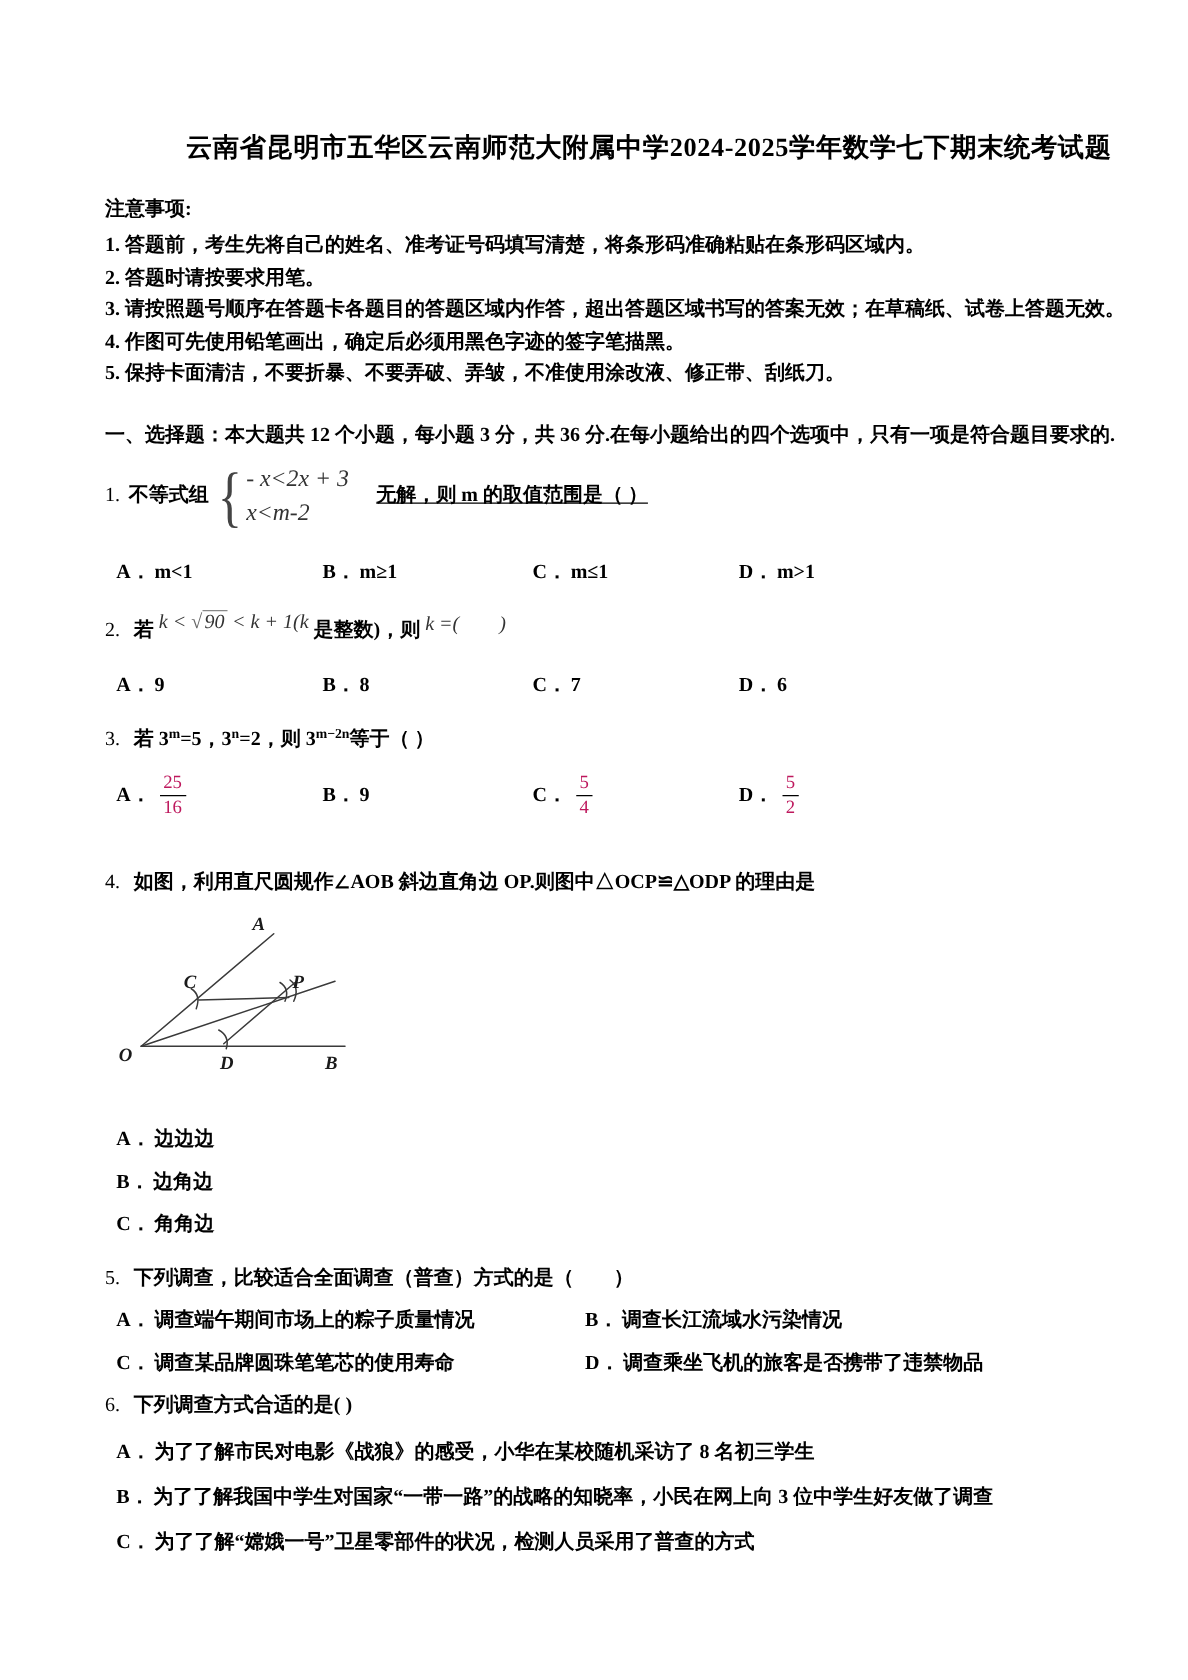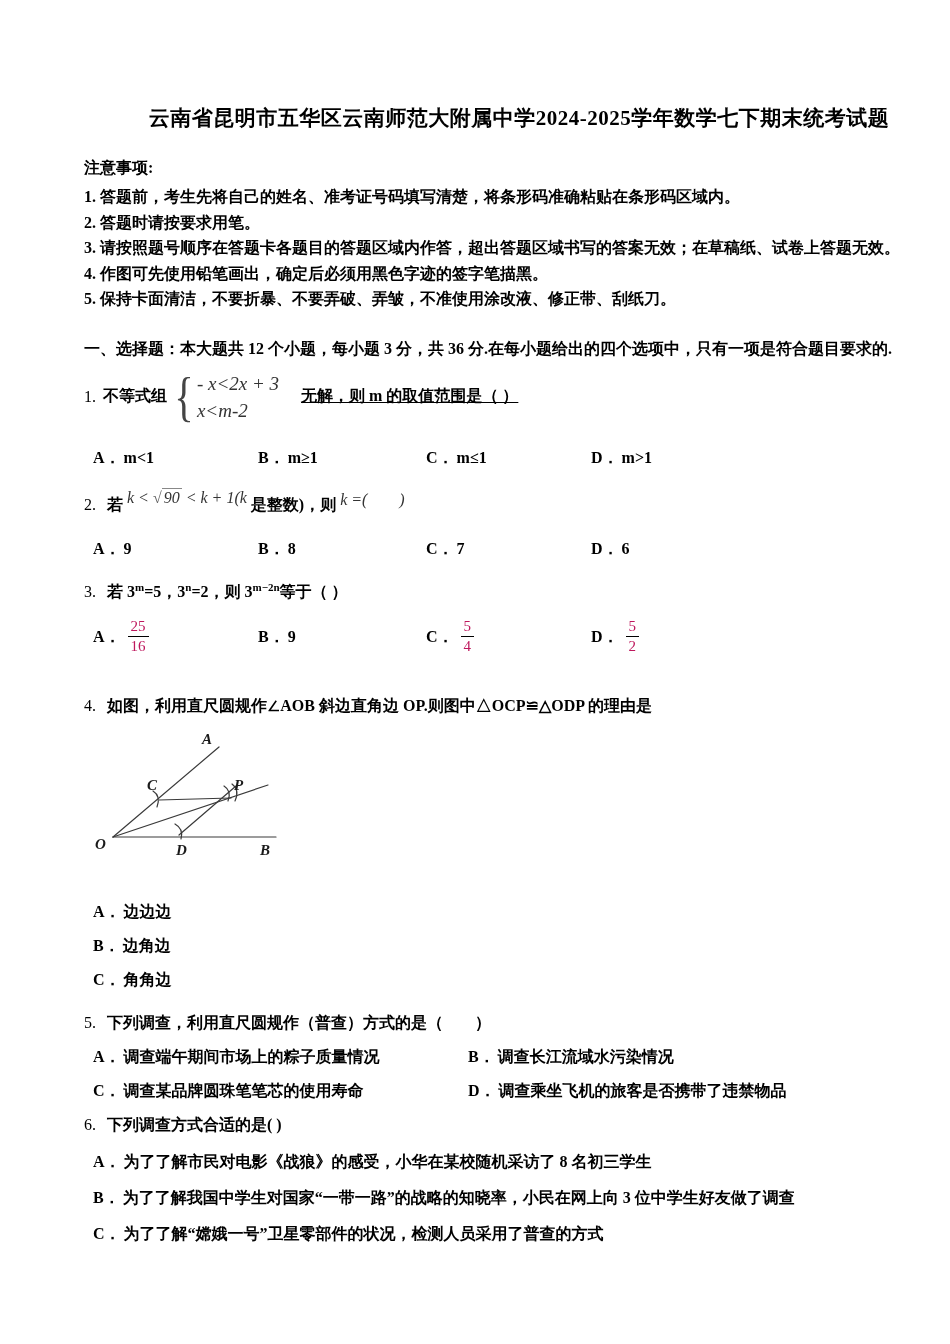--- a/index.html
+++ b/index.html
@@ -165,21 +165,21 @@
       <text class="figlabel" x="176" y="133">B</text>
     </svg>
   </div>
 
   <div class="optline" style="margin-top:20px"><span class="optlabel">A．</span><span>边边边</span></div>
   <div class="optline"><span class="optlabel">B．</span><span>边角边</span></div>
   <div class="optline"><span class="optlabel">C．</span><span>角角边</span></div>
 
   <div class="qline q5row">
     <span class="qnum">5.</span>
-    <span>下列调查，利用直尺圆规作（普查）方式的是（　　）</span>
+    <span>下列调查，比较适合全面调查（普查）方式的是（　　）</span>
   </div>
   <div class="opts2">
     <span class="opt"><span class="optlabel">A．</span><span>调查端午期间市场上的粽子质量情况</span></span>
     <span class="opt"><span class="optlabel">B．</span><span>调查长江流域水污染情况</span></span>
     <span class="opt"><span class="optlabel">C．</span><span>调查某品牌圆珠笔笔芯的使用寿命</span></span>
     <span class="opt"><span class="optlabel">D．</span><span>调查乘坐飞机的旅客是否携带了违禁物品</span></span>
   </div>
 
   <div class="qline q6row">
     <span class="qnum">6.</span>

